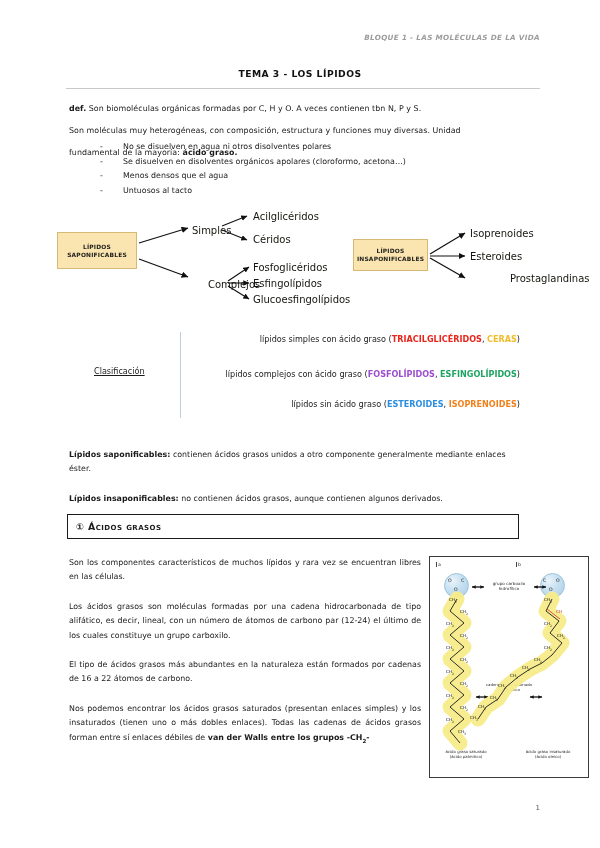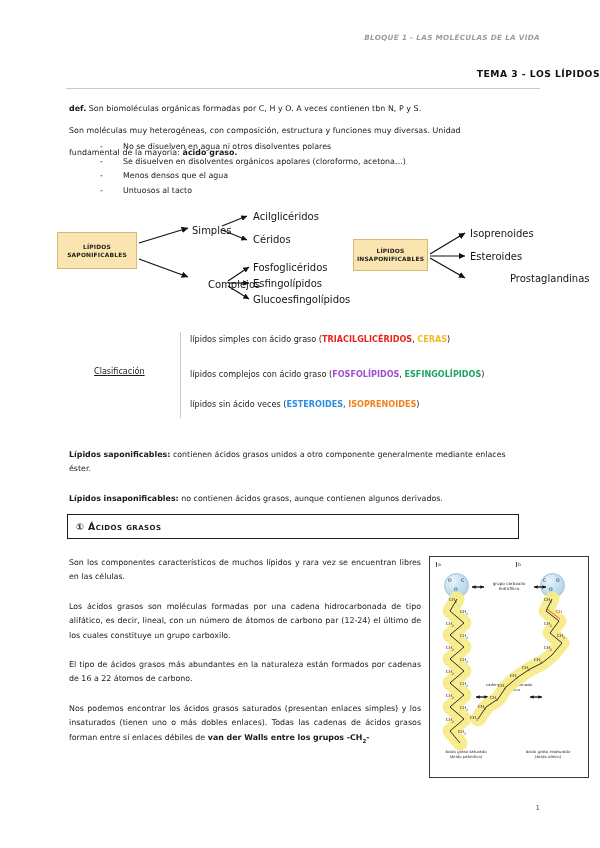--- a/index.html
+++ b/index.html
@@ -19,21 +19,21 @@
     position:absolute; top:33px; left:0; right:60px;
     text-align:right;
     font-size:7.2px; letter-spacing:.35px;
     font-style:italic; font-weight:600;
     color:#9c9c9c;
   }
 
   
   .doc-title {
     position:absolute; top:68px; left:0; right:0;
-    text-align:right;
+    text-align:center;
     font-size:9.2px; font-weight:bold; letter-spacing:.5px;
     color:#111;
   }
   .title-rule {
     position:absolute; top:88px; left:66px; right:60px;
     border-top:1px solid #c9c9c9;
   }
 
   
   .intro { position:absolute; top:94px; left:69px; width:452px; }
@@ -74,20 +74,21 @@
     font-size:8.1px; text-decoration:underline; color:#1b1b1b;
   }
   .clasif-bar {
     position:absolute; left:110px; top:2px; width:1px; height:86px;
     background:#b9cfe0;
   }
   .clasif-rows { position:absolute; left:120px; top:0; width:330px; }
   .clasif-rows .row {
     font-size:8.1px; line-height:11px; height:30px;
     white-space:nowrap;
+    text-align:right;
   }
   .clasif-rows .row.r1 { padding-top:4px; }
   .clasif-rows .row.r2 { padding-top:9px; }
   .clasif-rows .row.r3 { padding-top:9px; }
   .tag { font-weight:bold; }
 
   
   .defs { position:absolute; top:448px; left:69px; width:452px; }
   .defs p { margin:0 0 16px 0; font-size:7.9px; line-height:14.1px; }
   .defs b { font-weight:bold; }
@@ -254,21 +255,21 @@
     <div class="clasif-label">Clasificación</div>
     <div class="clasif-bar"></div>
     <div class="clasif-rows">
       <div class="row r1">
         <span>lípidos simples con ácido graso (</span><span class="tag" id="t00" style="color: rgb(232, 38, 28);">TRIACILGLICÉRIDOS</span><span>, </span><span class="tag" id="t01" style="color: rgb(240, 189, 42);">CERAS</span><span>)</span>
       </div>
       <div class="row r2">
         <span>lípidos complejos con ácido graso (</span><span class="tag" id="t10" style="color: rgb(155, 79, 208);">FOSFOLÍPIDOS</span><span>, </span><span class="tag" id="t11" style="color: rgb(31, 164, 99);">ESFINGOLÍPIDOS</span><span>)</span>
       </div>
       <div class="row r3">
-        <span>lípidos sin ácido veces (</span><span class="tag" id="t20" style="color: rgb(43, 142, 224);">ESTEROIDES</span><span>, </span><span class="tag" id="t21" style="color: rgb(240, 130, 30);">ISOPRENOIDES</span><span>)</span>
+        <span>lípidos sin ácido graso (</span><span class="tag" id="t20" style="color: rgb(43, 142, 224);">ESTEROIDES</span><span>, </span><span class="tag" id="t21" style="color: rgb(240, 130, 30);">ISOPRENOIDES</span><span>)</span>
       </div>
     </div>
   </div>
 
   <div class="defs">
     <p><b>Lípidos saponificables:</b><span> contienen ácidos grasos unidos a otro componente generalmente mediante enlaces éster.</span></p>
     <p><b>Lípidos insaponificables:</b><span> no contienen ácidos grasos, aunque contienen algunos derivados.</span></p>
   </div>
 
   <div class="section-box">

